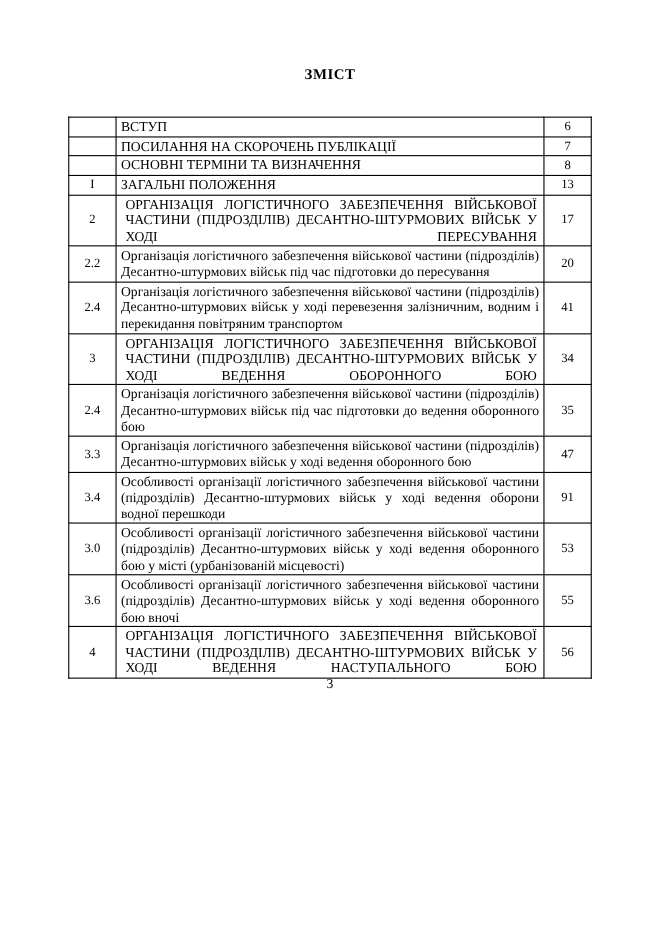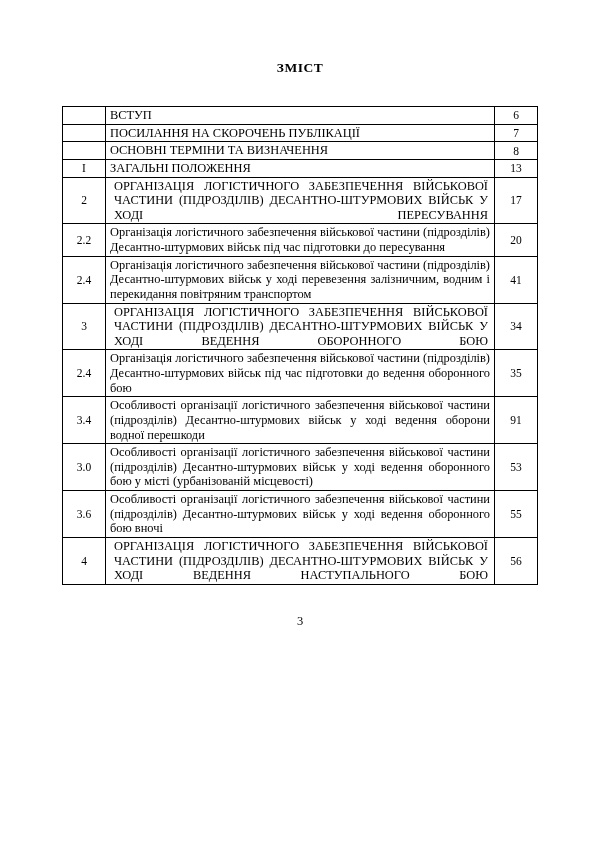--- a/index.html
+++ b/index.html
@@ -133,20 +133,25 @@
         <td class="num">3</td>
         <td class="label caps justify">ОРГАНІЗАЦІЯ ЛОГІСТИЧНОГО ЗАБЕЗПЕЧЕННЯ ВІЙСЬКОВОЇ ЧАСТИНИ (ПІДРОЗДІЛІВ) ДЕСАНТНО-ШТУРМОВИХ ВІЙСЬК У ХОДІ ВЕДЕННЯ ОБОРОННОГО БОЮ</td>
         <td class="page-no">34</td>
       </tr>
       <tr>
         <td class="num">2.4</td>
         <td class="label sub lastleft">Організація логістичного забезпечення військової частини (підрозділів) Десантно-штурмових військ під час підготовки до ведення оборонного бою</td>
         <td class="page-no">35</td>
       </tr>
       <tr>
+        <td class="num">3.3</td>
+        <td class="label sub lastleft">Організація логістичного забезпечення військової частини (підрозділів) Десантно-штурмових військ у ході ведення оборонного бою</td>
+        <td class="page-no">47</td>
+      </tr>
+      <tr>
         <td class="num">3.4</td>
         <td class="label sub lastleft">Особливості організації логістичного забезпечення військової частини (підрозділів) Десантно-штурмових військ у ході ведення оборони водної перешкоди</td>
         <td class="page-no">91</td>
       </tr>
       <tr>
         <td class="num">3.0</td>
         <td class="label sub lastleft">Особливості організації логістичного забезпечення військової частини (підрозділів) Десантно-штурмових військ у ході ведення оборонного бою у місті (урбанізованій місцевості)</td>
         <td class="page-no">53</td>
       </tr>
       <tr>

